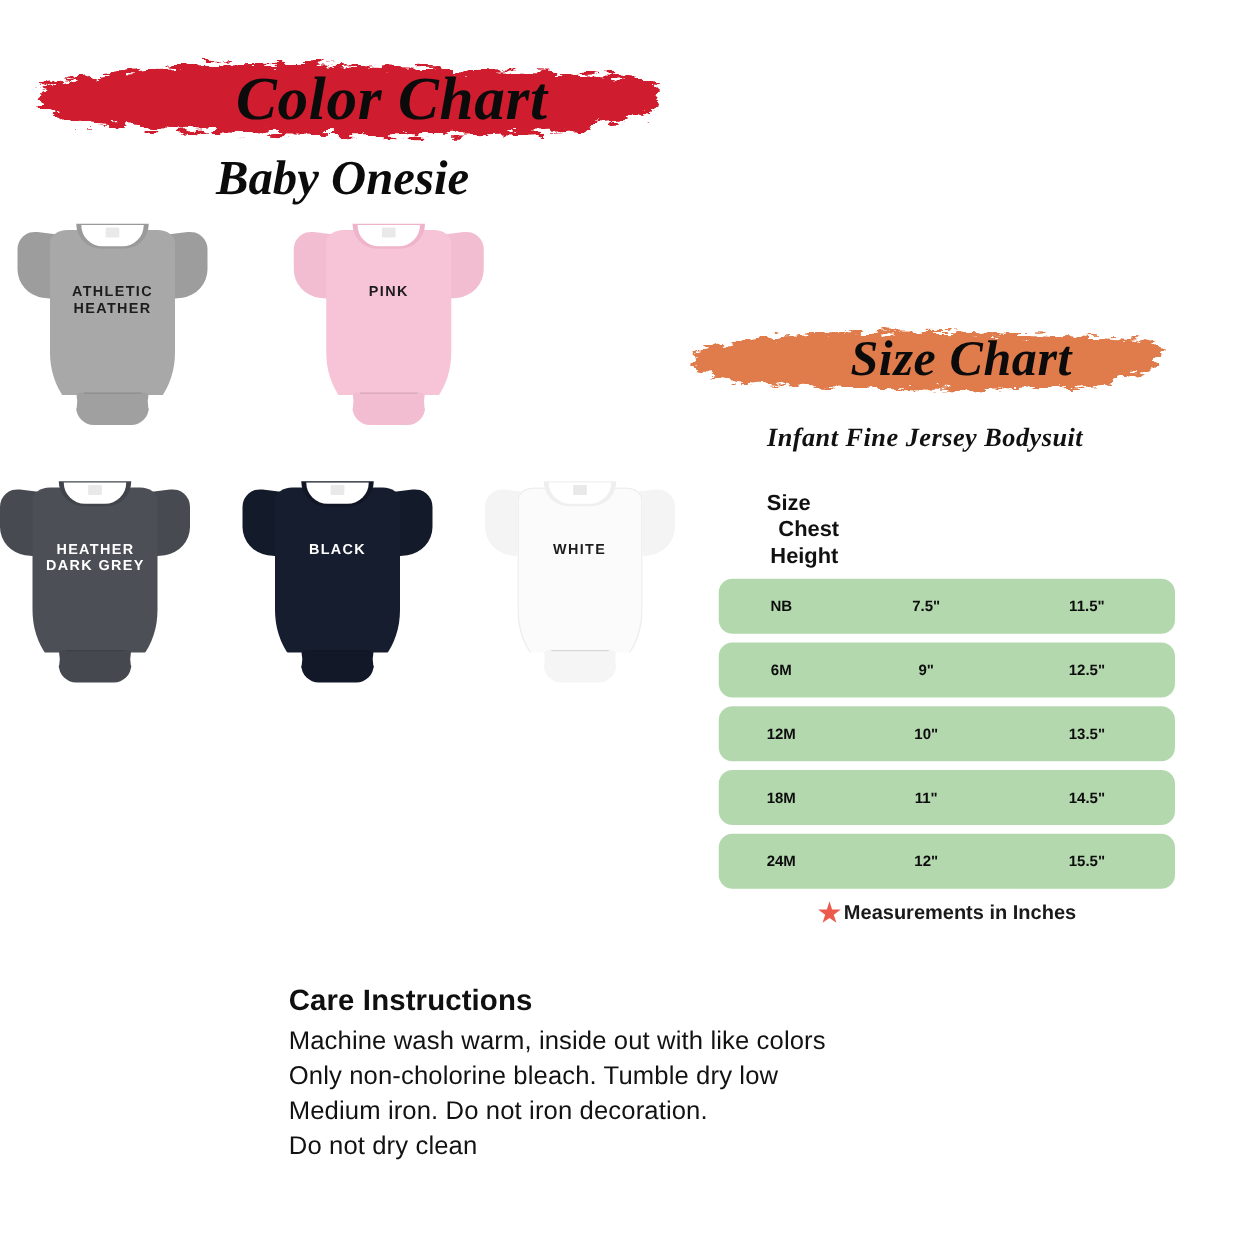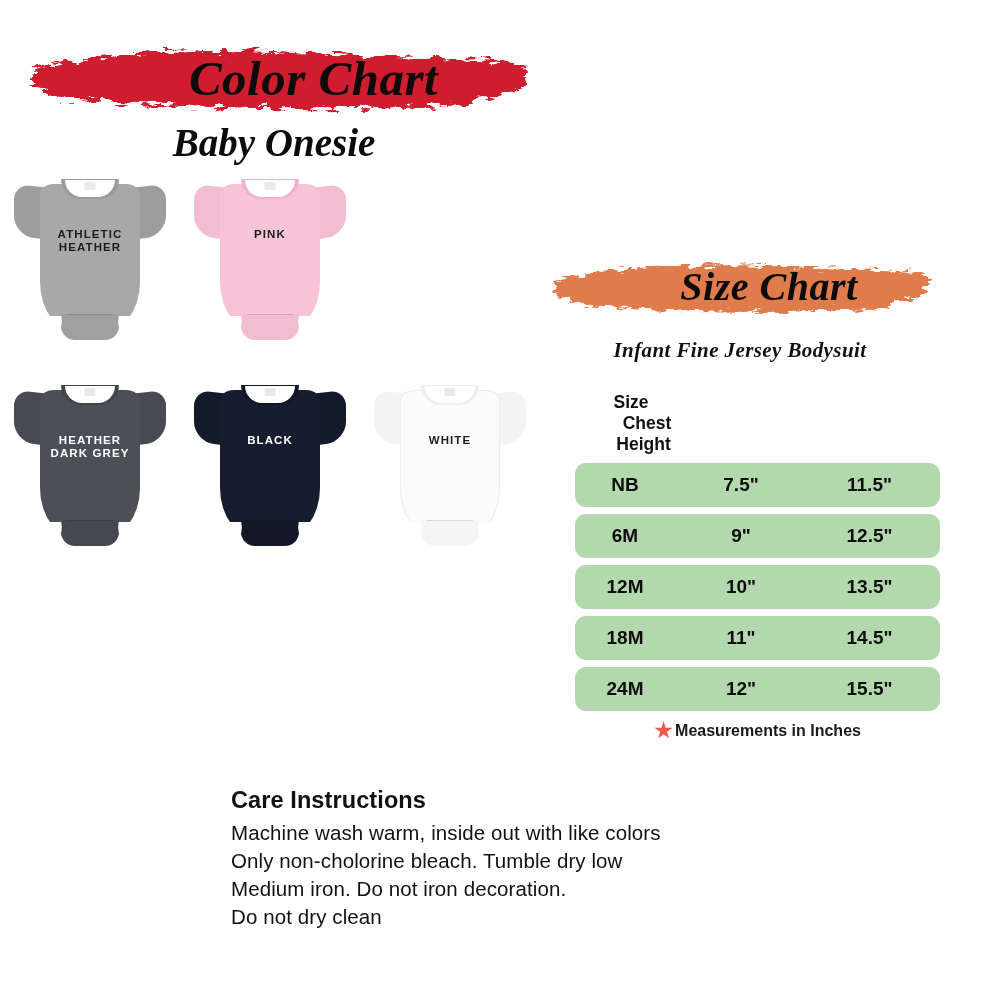--- a/index.html
+++ b/index.html
@@ -41,21 +41,21 @@
   .subtitle-size{
     position:absolute;left:540px;top:338px;width:400px;
     text-align:center;
     font-family:"Liberation Serif", serif;
     font-style:italic;font-weight:700;font-size:21px;color:#111;
     letter-spacing:0.4px;
   }
 
   
   .onesies{position:absolute;left:0;top:176px;width:540px;height:590px;}
-  .o-row{position:absolute;left:0;width:540px;display:flex;}
+  .o-row{position:absolute;left:0;width:540px;display:flex;gap:41px;}
   .o-row.r1{top:0;}
   .o-row.r2{top:206px;}
   .o-row.r3{top:412px;justify-content:center;}
   .o-cell{width:180px;height:200px;position:relative;display:flex;justify-content:center;}
 
   .onesie{position:relative;width:152px;height:160px;}
   .onesie .body{
     position:absolute;left:26px;top:8px;width:100px;height:150px;
     border-radius:14px 14px 40px 40px/10px 10px 52px 52px;
   }
@@ -107,21 +107,21 @@
   }
   .st-col-size{width:100px;}
   .st-col-chest{width:132px;}
   .st-col-height{width:125px;}
   .st-row{
     display:flex;align-items:center;
     background:#b3d8ae;border-radius:11px;
     height:44px;margin-bottom:7px;
   }
   .st-row div{
-    font-weight:700;font-size:19px;color:#0d0d0d;text-align:center;
+    font-weight:700;font-size:12px;color:#0d0d0d;text-align:center;
   }
   .footnote{
     margin-top:10px;display:flex;align-items:center;justify-content:center;
     font-weight:700;font-size:16px;color:#1a1a1a;
   }
   .star{
     display:inline-block;width:19px;height:19px;margin-right:2px;
     background:#ec5a4e;
     clip-path:polygon(50% 0%,61% 35%,98% 35%,68% 57%,79% 91%,50% 70%,21% 91%,32% 57%,2% 35%,39% 35%);
   }

